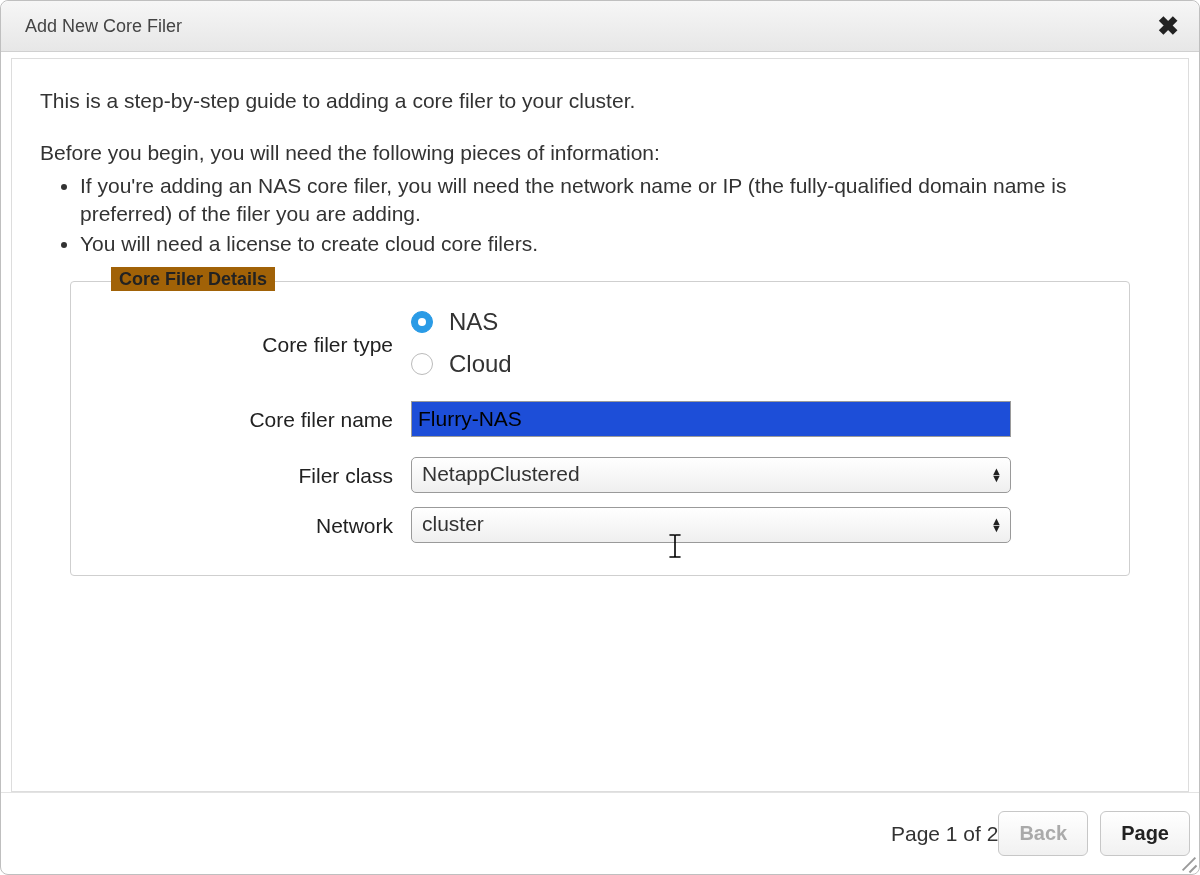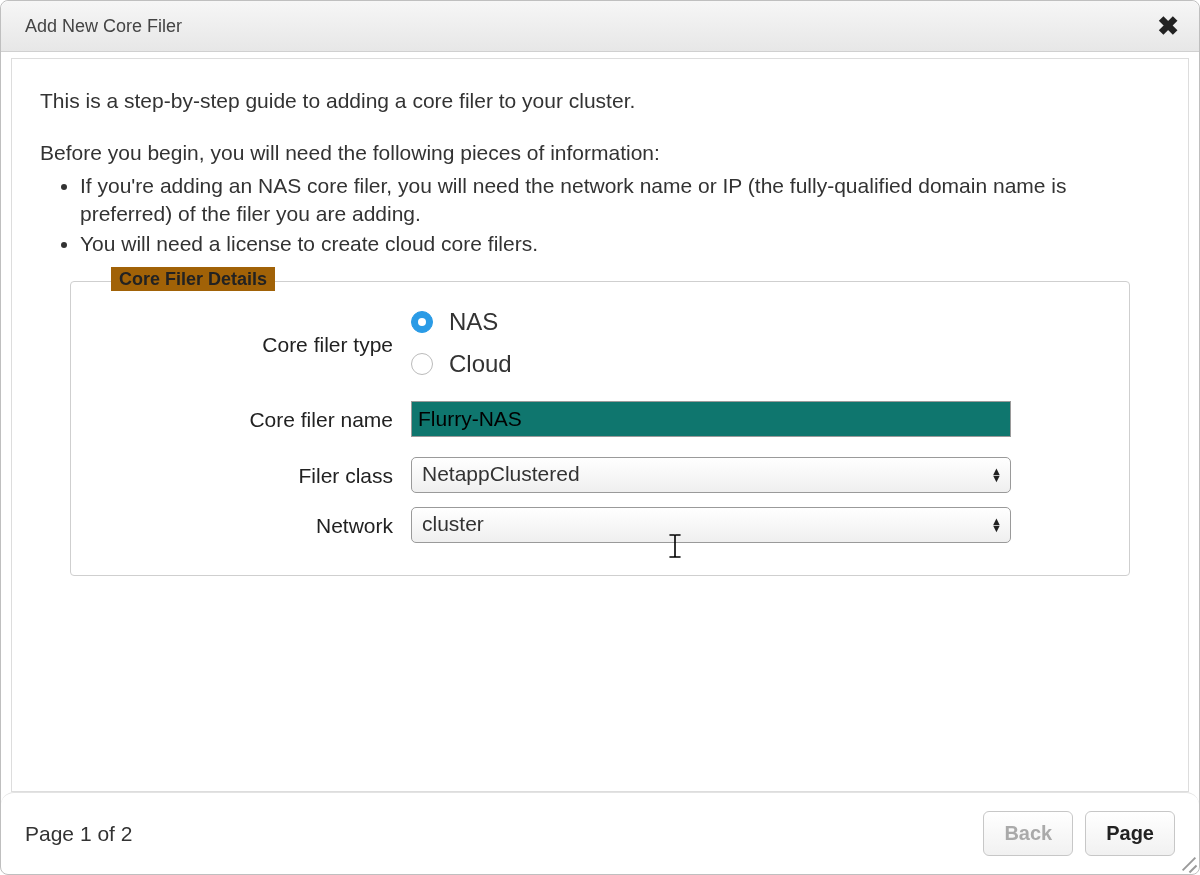--- a/index.html
+++ b/index.html
@@ -110,21 +110,21 @@
   transform: translate(-50%, -50%);
 }
 
 .txt {
   width: 600px;
   height: 36px;
   border: 1px solid #9a9a9a;
   padding: 0 6px;
   font-size: 21px;
   font-family: inherit;
-  background: #0f766e;
+  background: #1d4ed8;
 }
 .txt.focused {
   border: 2px solid #5ea8e8;
   outline: none;
   box-shadow: 0 0 0 4px rgba(94,168,232,0.45);
 }
 
 .select-wrap {
   width: 600px;
   height: 36px;
@@ -147,24 +147,23 @@
   left: 665px;
   top: 532px;
   width: 18px;
   height: 26px;
   pointer-events: none;
 }
 
 .dialog-footer {
   display: flex;
   align-items: center;
-  justify-content: space-between;
-  padding: 18px 24px;
+  justify-content: flex-end;
+  padding: 18px 9px;
   border-top: 1px solid #e3e3e3;
-  border-radius: 13px;
 }
 .page-indicator { font-size: 21px; color: #333; }
 .btn-row { display: flex; gap: 12px; }
 .btn {
   min-width: 80px;
   padding: 10px 20px;
   border: 1px solid #c7c7c7;
   border-radius: 6px;
   background: linear-gradient(#ffffff, #f1f1f1);
   font-size: 20px;

